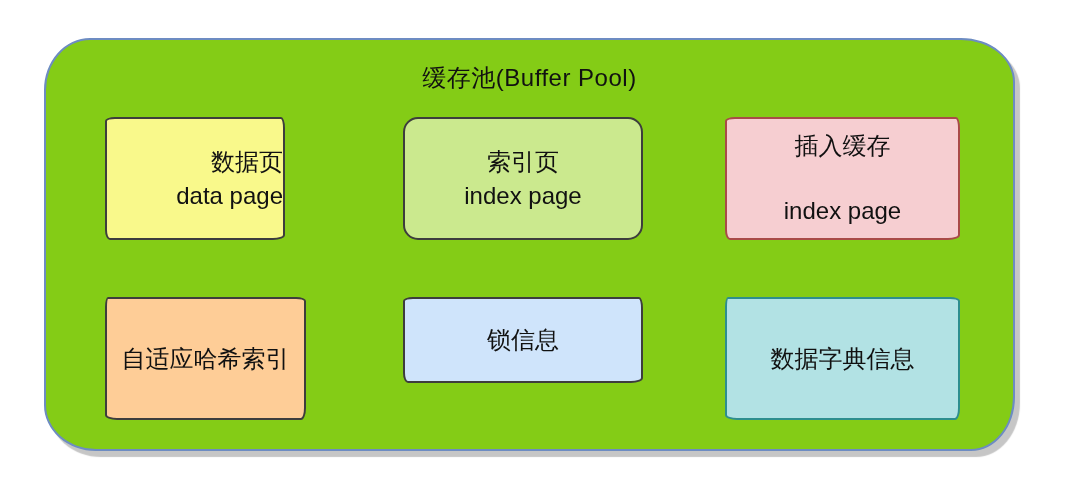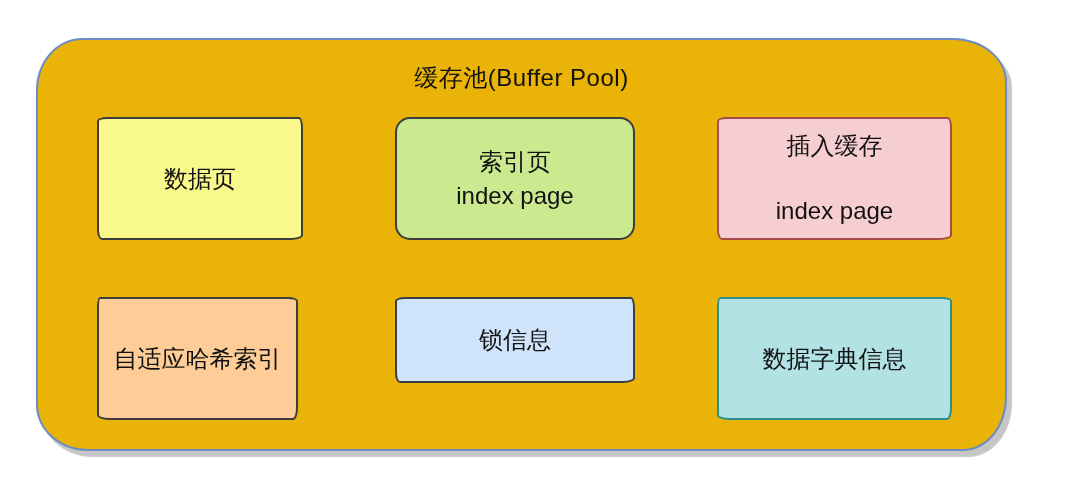--- a/index.html
+++ b/index.html
@@ -48,38 +48,39 @@
     justify-content: center;
     text-align: center;
     font-size: 24px;
     color: #111111;
     line-height: 1.4;
   }
   
   .box:nth-child(odd)  { border-radius: 3px 10px 5px 12px / 10px 4px 12px 5px; }
   .box:nth-child(even) { border-radius: 10px 4px 12px 5px / 4px 11px 5px 10px; }
 
-  .box.pos-r1c1 { left: 59px;  top: 77px;  width: 206px; height: 123px; }
+  .box.pos-r1c1 { left: 59px;  top: 77px;  width: 180px; height: 123px; align-items: flex-end; }
   .box.pos-r1c2 { left: 357px; top: 77px;  width: 240px; height: 123px; border-radius: 15px; }
   .box.pos-r1c3 { left: 679px; top: 77px;  width: 235px; height: 123px; }
   .box.pos-r2c1 { left: 59px;  top: 257px; width: 201px; height: 123px; }
   .box.pos-r2c2 { left: 357px; top: 257px; width: 240px; height: 86px; }
   .box.pos-r2c3 { left: 679px; top: 257px; width: 235px; height: 123px; }
 </style>
 </head>
 <body>
 
 <div class="stage">
 
-  <div class="pool" style="background-color: #eab308; border-color: rgb(109, 140, 194);">
+  <div class="pool" style="background-color: #84cc16; border-color: rgb(109, 140, 194); margin-left: 8px;">
 
     <div class="pool-title">缓存池(Buffer Pool)</div>
 
     <div class="box pos-r1c1" style="background-color: rgb(249, 249, 139); border-color: rgb(61, 61, 61);">
       <div>数据页</div>
+      <div>data page</div>
     </div>
 
     <div class="box pos-r1c2" style="background-color: rgb(203, 233, 142); border-color: rgb(61, 61, 61);">
       <div>索引页</div>
       <div>index page</div>
     </div>
 
     <div class="box pos-r1c3" style="background-color: rgb(246, 206, 209); border-color: rgb(169, 75, 72); gap: 31px;">
       <div>插入缓存</div>
       <div>index page</div>

